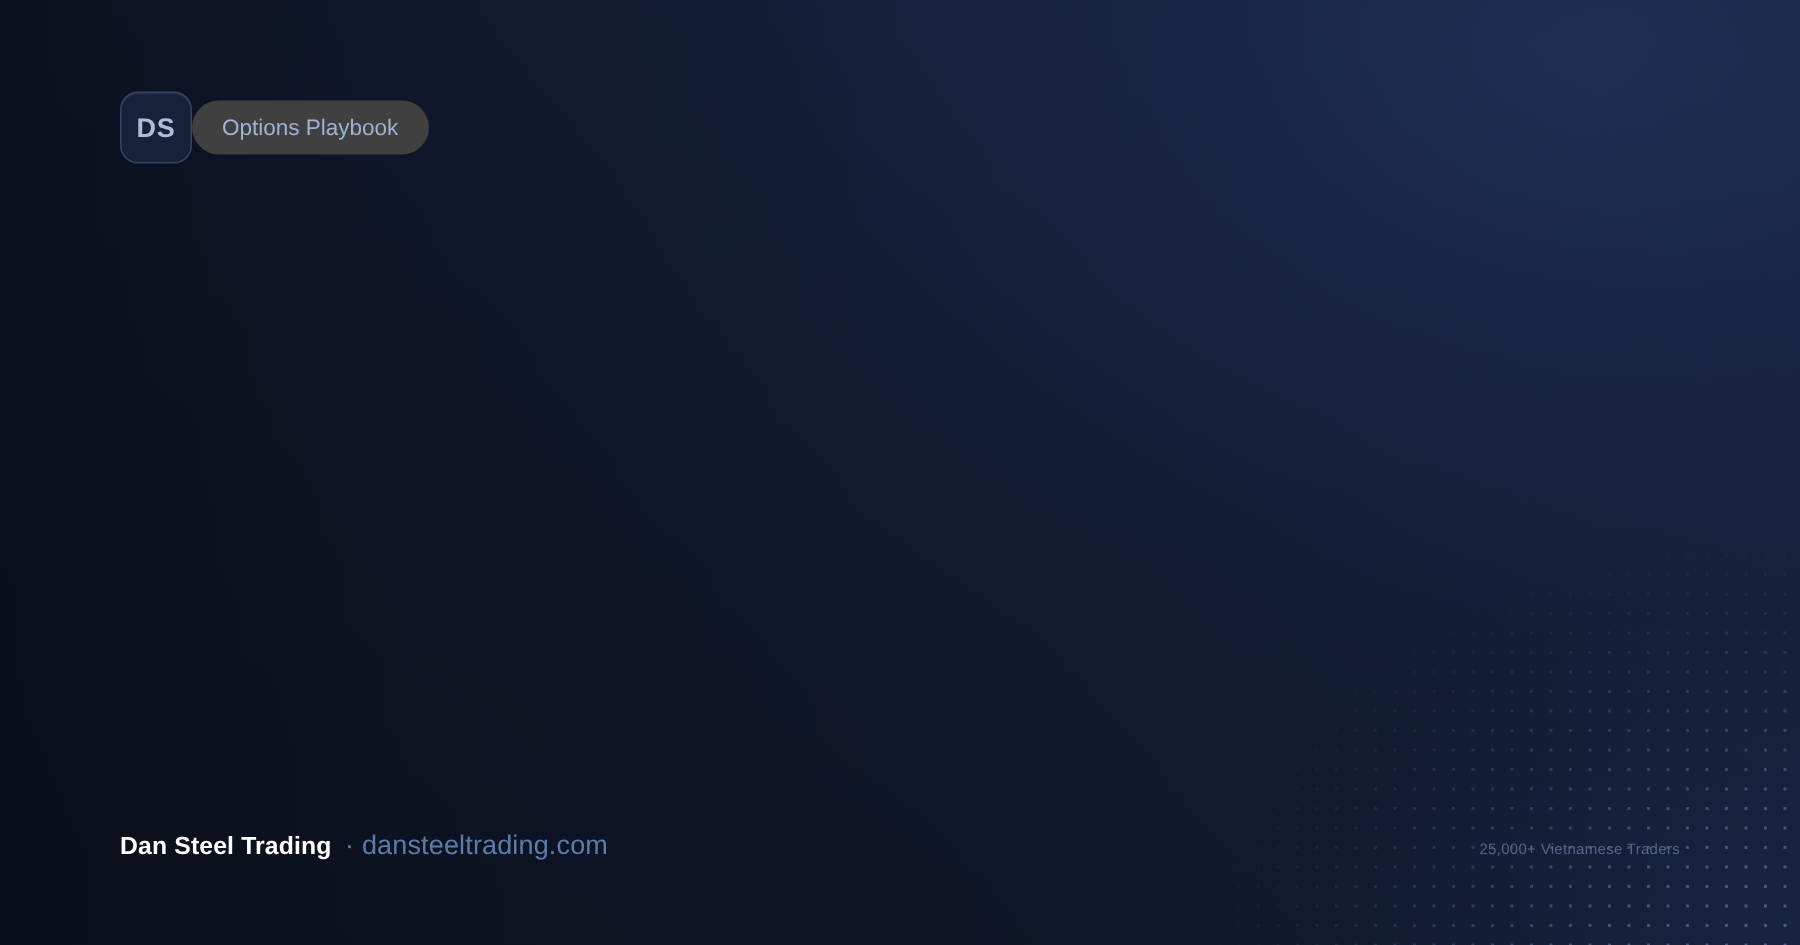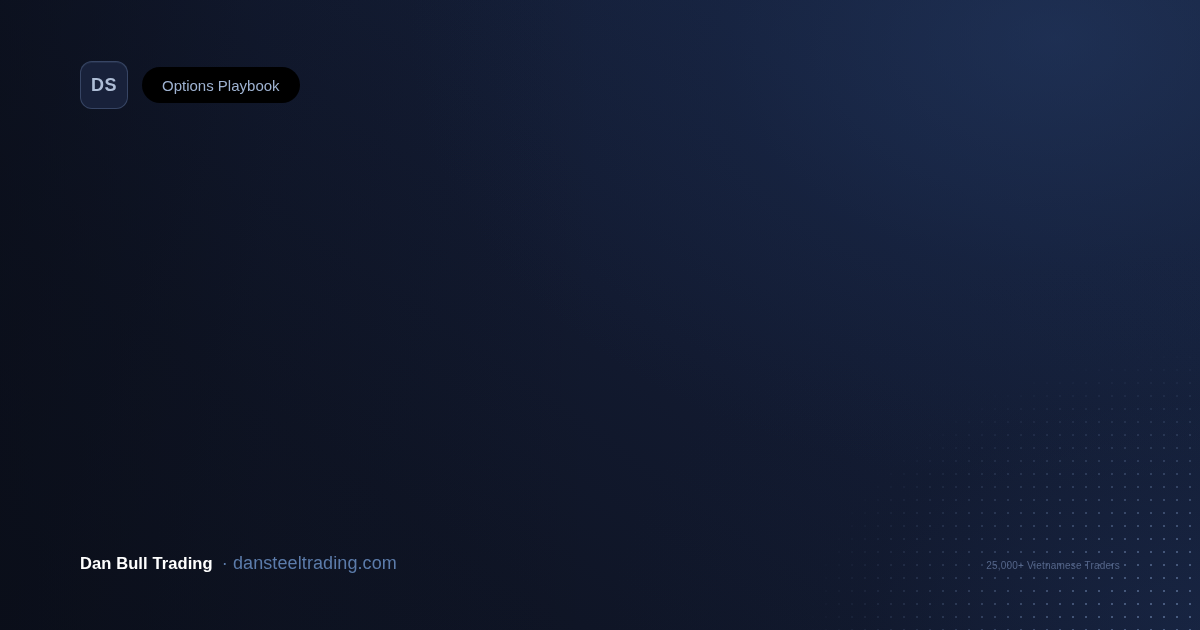--- a/index.html
+++ b/index.html
@@ -106,21 +106,20 @@
     padding: 0;
   }
 
   
   .badge-row {
     position: absolute;
     left: 80px;
     top: 61px;
     display: flex;
     align-items: center;
-    gap: 14px;
   }
 
   .logo-badge {
     width: 48px;
     height: 48px;
     border-radius: 12px;
     background: #18213a;
     border: 1px solid rgba(120, 146, 190, 0.32);
     display: flex;
     align-items: center;
@@ -134,21 +133,21 @@
     font-weight: 700;
     letter-spacing: 0.5px;
     color: #aebdd6;
     line-height: 1;
   }
 
   .tag-pill {
     height: 36px;
     padding: 0 20px;
     border-radius: 999px;
-    background: #000000;
+    background: #404040;
     display: flex;
     align-items: center;
     box-sizing: border-box;
   }
 
   .tag-pill-text {
     font-size: 15px;
     font-weight: 400;
     color: #9eb2d1;
     line-height: 1;
@@ -234,21 +233,21 @@
       <div class="tag-pill">
         <span class="tag-pill-text">Options Playbook</span>
       </div>
 
     </div>
 
 
     <div class="footer">
 
       <div class="footer-left">
-        <span class="brand-name">Dan Bull Trading</span>
+        <span class="brand-name">Dan Steel Trading</span>
         <span class="brand-url"><span>·</span> <span>dansteeltrading.com</span></span>
       </div>
 
       <div class="footer-right">25,000+ Vietnamese Traders</div>
 
     </div>
 
   </div>
 </div>
 

